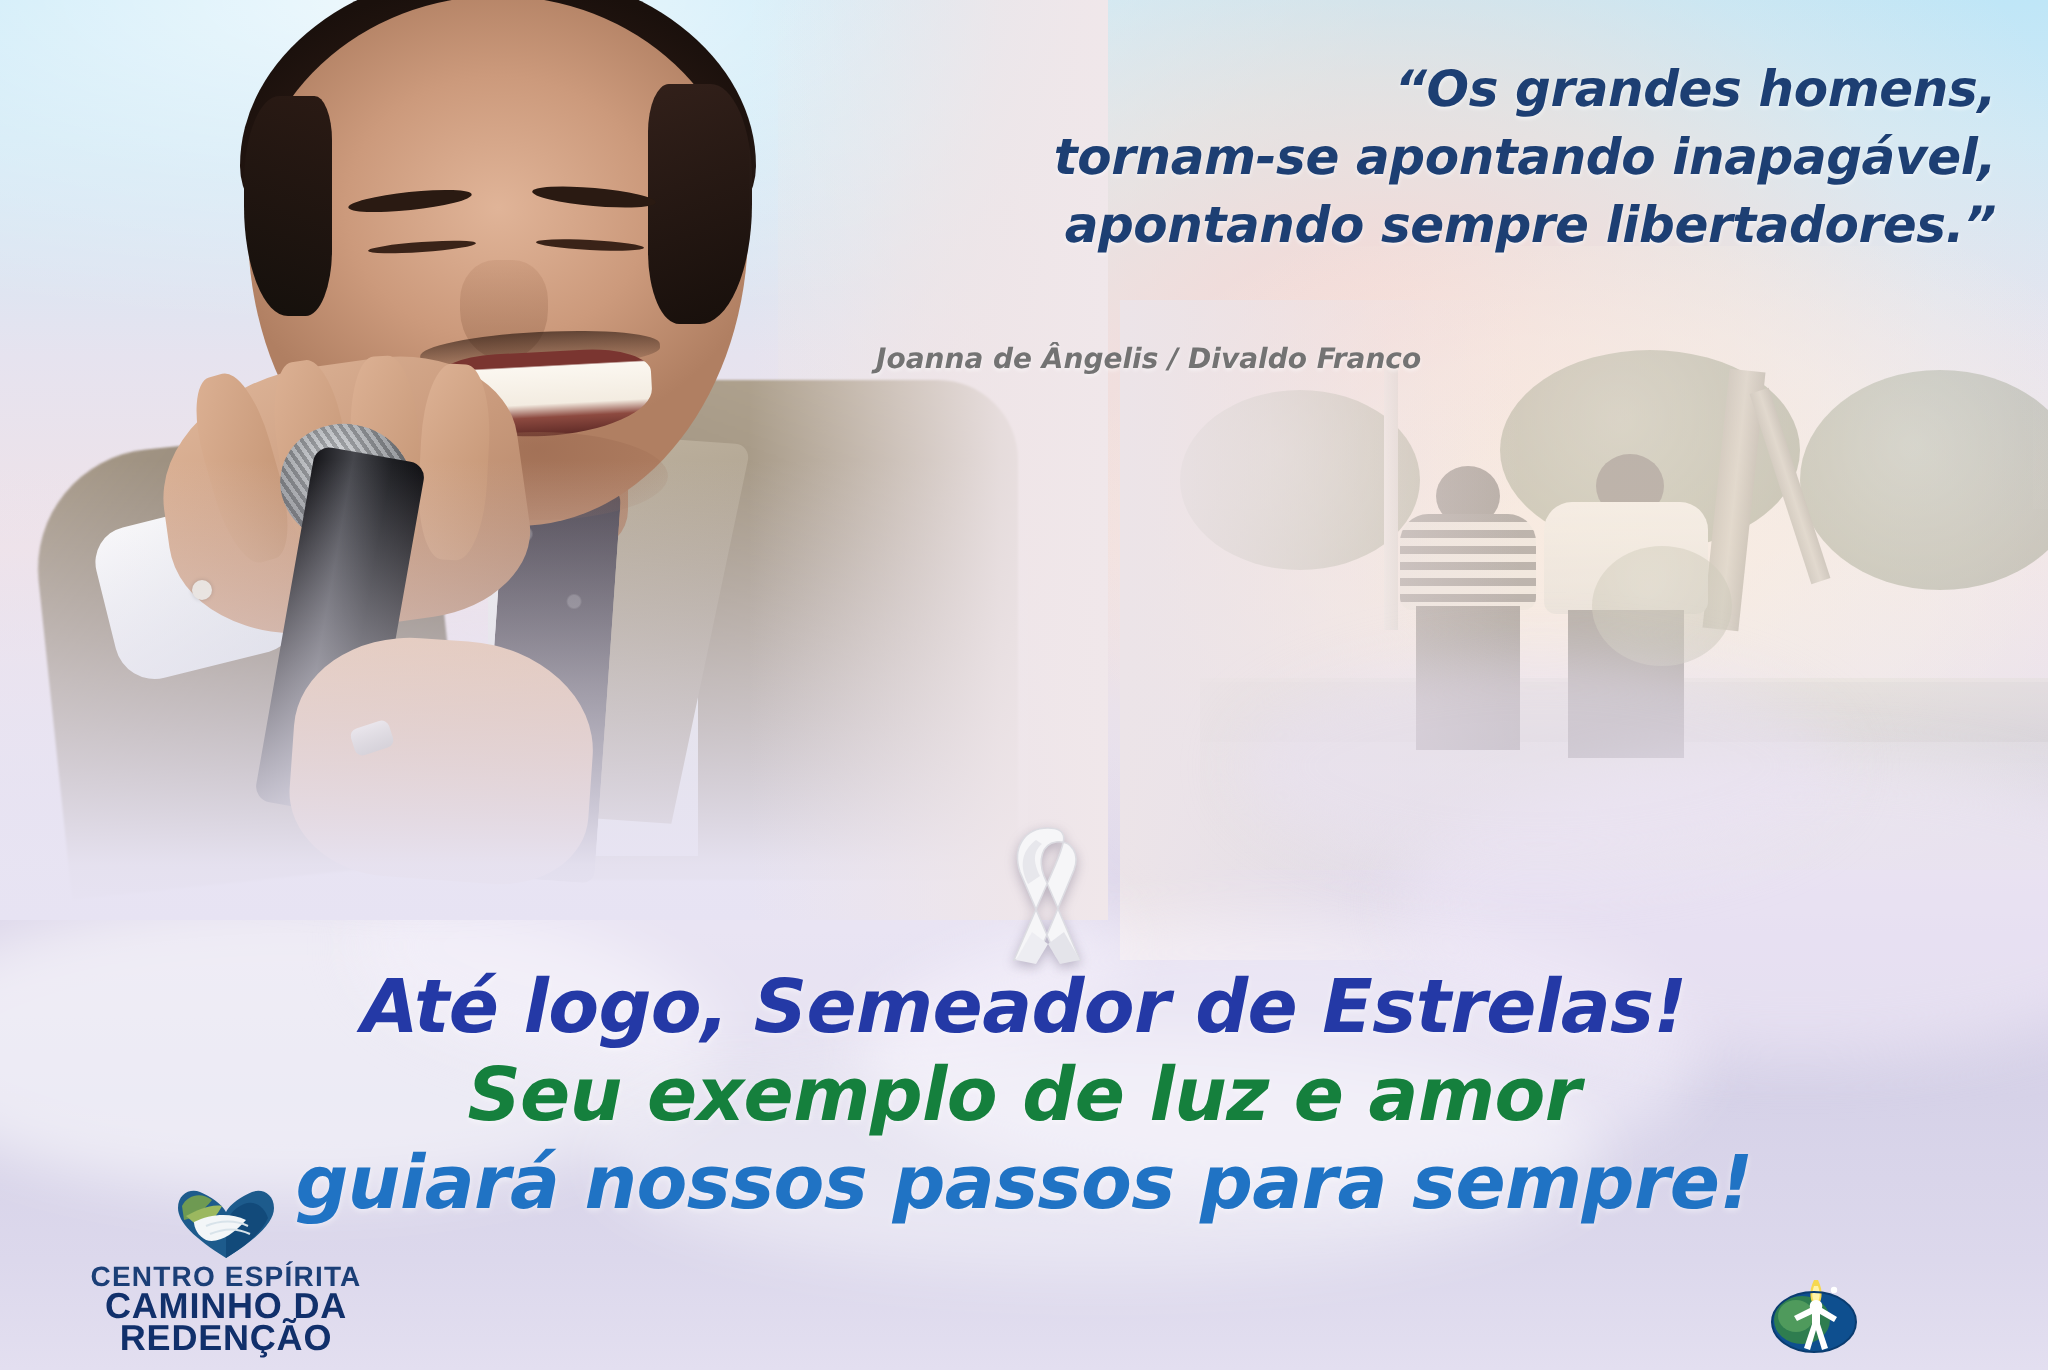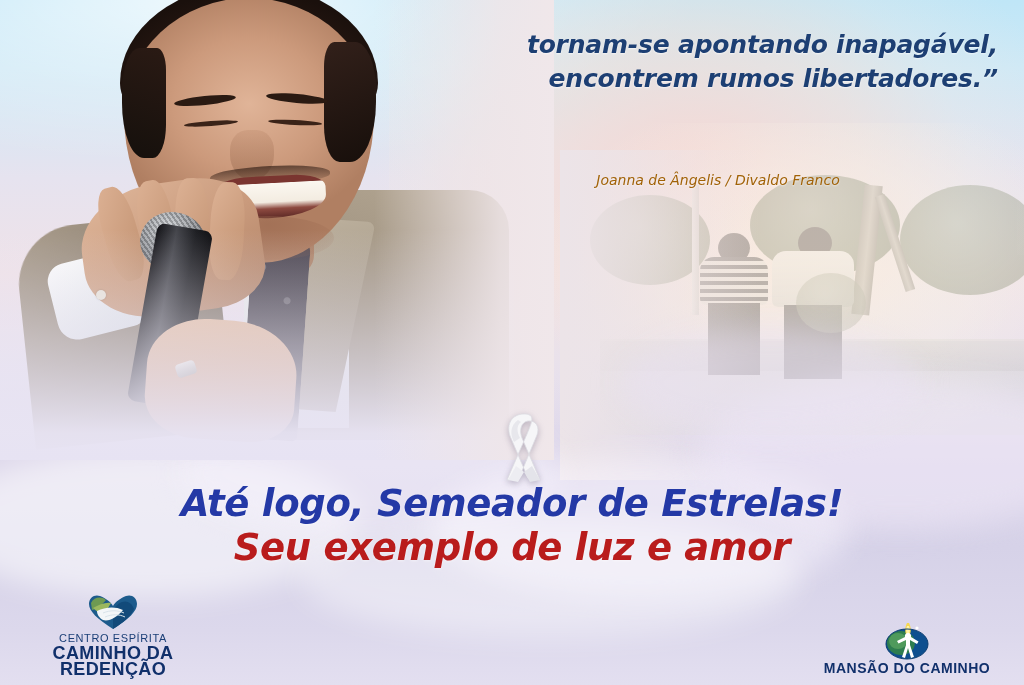--- a/index.html
+++ b/index.html
@@ -264,51 +264,51 @@
     font-family:"DejaVu Sans", sans-serif;
     font-style:italic; font-weight:bold;
     font-size:25px; line-height:34px;
     color:#1d3f73;
     letter-spacing:-0.2px;
     text-shadow:0 1px 2px rgba(255,255,255,0.65);
   }
   .quote-line { display:block; white-space:nowrap; }
   .quote-author {
     position:absolute; right:26px; top:172px; width:560px;
-    text-align:center;
+    text-align:left;
     font-family:"DejaVu Sans", sans-serif;
-    font-style:italic; font-weight:normal;
-    font-size:14px; color:#a16207;
+    font-style:italic; font-weight:bold;
+    font-size:14px; color:#737373;
     text-shadow:0 1px 2px rgba(255,255,255,0.6);
   }
 
   
   .ribbon { position:absolute; left:488px; top:408px; width:72px; height:78px; }
   .ribbon svg { display:block; filter:drop-shadow(0 2px 3px rgba(90,80,110,0.35)); }
 
   
   .message {
     position:absolute; left:0; top:482px; width:100%;
     text-align:center;
     font-family:"DejaVu Sans", sans-serif;
     font-style:italic; font-weight:bold;
     letter-spacing:-0.3px;
   }
   .msg-l1 { font-size:37px; line-height:44px; color:#2439a6; }
-  .msg-l2 { font-size:37px; line-height:44px; color:#b91c1c; }
+  .msg-l2 { font-size:37px; line-height:44px; color:#15803d; }
   .msg-l3 { font-size:37px; line-height:44px; color:#2073c4; }
   .msg-line { display:block; text-shadow:0 1px 3px rgba(255,255,255,0.5); }
 
   
   .logo-left  { position:absolute; left:8px;  bottom:8px; width:210px; text-align:center; }
   .logo-right { position:absolute; right:12px; bottom:8px; width:210px; text-align:center; }
   .logo-mark { height:40px; display:flex; align-items:center; justify-content:center; }
   .logo-text1 {
     font-family:"Liberation Sans", sans-serif;
-    font-weight:normal; font-size:11px; letter-spacing:0.6px;
+    font-weight:bold; font-size:14px; letter-spacing:0.6px;
     color:#1b3f77; line-height:13px;
   }
   .logo-text2 {
     font-family:Liberation Sans, sans-serif;
     font-weight:bold; font-size:18px; letter-spacing:0.4px;
     color:#11306b; line-height:16px;
   }
   .logo-text-single {
     font-family:"Liberation Sans", sans-serif;
     font-weight:bold; font-size:14px; letter-spacing:0.5px;
@@ -389,37 +389,39 @@
     <div class="pr cuff-btn"></div>
     <div class="pr mic-head"></div>
     <div class="pr mic"></div>
     <div class="pr hand2"></div>
     <div class="pr ring"></div>
     <div class="portrait-fade"></div>
     <div class="portrait-fade-r"></div>
   </div>
 
   <div class="quote">
+    <span class="quote-line">“Os grandes homens,</span>
     <span class="quote-line">tornam-se apontando inapagável,</span>
-    <span class="quote-line">encontrem rumos libertadores.”</span>
+    <span class="quote-line">apontando sempre libertadores.”</span>
   </div>
   <div class="quote-author">Joanna de Ângelis / Divaldo Franco</div>
 
   <div class="ribbon">
     <svg width="72" height="78" viewBox="0 0 72 78">
       <path d="M36 6 C24 6 18 16 22 28 L40 70 L52 72 L34 30 C31 22 33 14 40 13 C48 12 52 19 49 27 L31 70 L19 72 L39 26 C44 14 48 6 36 6 Z" fill="#f6f6f8" stroke="#dcdce2" stroke-width="0.8"></path>
       <path d="M30 12 C22 18 22 26 26 34 L32 30 C29 24 28 18 33 14 Z" fill="#e7e7ec"></path>
       <path d="M20 72 L28 58 L36 64 L30 74 Z" fill="#ededf2"></path>
       <path d="M52 72 L44 58 L36 64 L42 74 Z" fill="#e4e4ea"></path>
     </svg>
   </div>
 
   <div class="message">
     <span class="msg-line msg-l1">Até logo, Semeador de Estrelas!</span>
     <span class="msg-line msg-l2">Seu exemplo de luz e amor</span>
+    <span class="msg-line msg-l3">guiará nossos passos para sempre!</span>
   </div>
 
   <div class="logo-left">
     <div class="logo-mark">
       <svg width="52" height="38" viewBox="0 0 52 38">
         <path d="M26 36 C10 26 2 18 2 11 C2 4 8 1 13 3 C18 5 24 9 26 13 C28 9 34 5 39 3 C44 1 50 4 50 11 C50 18 42 26 26 36 Z" fill="#1d5b8c"></path>
         <path d="M26 36 C36 30 44 23 47 16 C45 10 40 7 35 9 C30 11 27 15 26 19 Z" fill="#124a7a"></path>
         <path d="M4 10 C7 4 14 3 19 7 C15 12 10 16 5 17 Z" fill="#6e9a52"></path>
         <path d="M6 15 C12 12 18 9 24 10 C22 14 18 19 13 21 Z" fill="#9bb85f"></path>
         <path d="M10 18 C18 14 28 13 36 17 C30 24 22 29 16 27 C12 25 10 21 10 18 Z" fill="#f3f6f8"></path>
@@ -437,16 +439,15 @@
         <ellipse cx="23" cy="25" rx="21" ry="15" fill="#0e4f8f"></ellipse>
         <ellipse cx="17" cy="24" rx="14" ry="12" fill="#2e7d4f"></ellipse>
         <ellipse cx="14" cy="22" rx="9" ry="8" fill="#4f9a5c"></ellipse>
         <path d="M23 4 C20 10 21 15 24 18 C27 15 28 10 25 4 Z" fill="#f6d84f"></path>
         <path d="M23 7 C21.5 11 22 14 24 16 C26 14 26.5 11 25 7 Z" fill="#fff3a8"></path>
         <circle cx="33" cy="9" r="1.6" fill="#ffffff"></circle>
         <path d="M24 14 C21.5 14 20.5 16 21 18 L13 22 L14.5 24.5 L22 21 L22 26 L18 38 L21 39 L24 29 L27 39 L30 38 L26 26 L26 21 L33 25 L34.5 22.5 L27 18 C27.5 16 26.5 14 24 14 Z" fill="#ffffff"></path>
         <ellipse cx="23" cy="25" rx="21" ry="15" fill="none" stroke="#0a3c70" stroke-width="1"></ellipse>
       </svg>
     </div>
-    <div class="logo-text-single">MANSÃO DO CAMINHO</div>
   </div>
 
 </div>
 
 </body></html>

